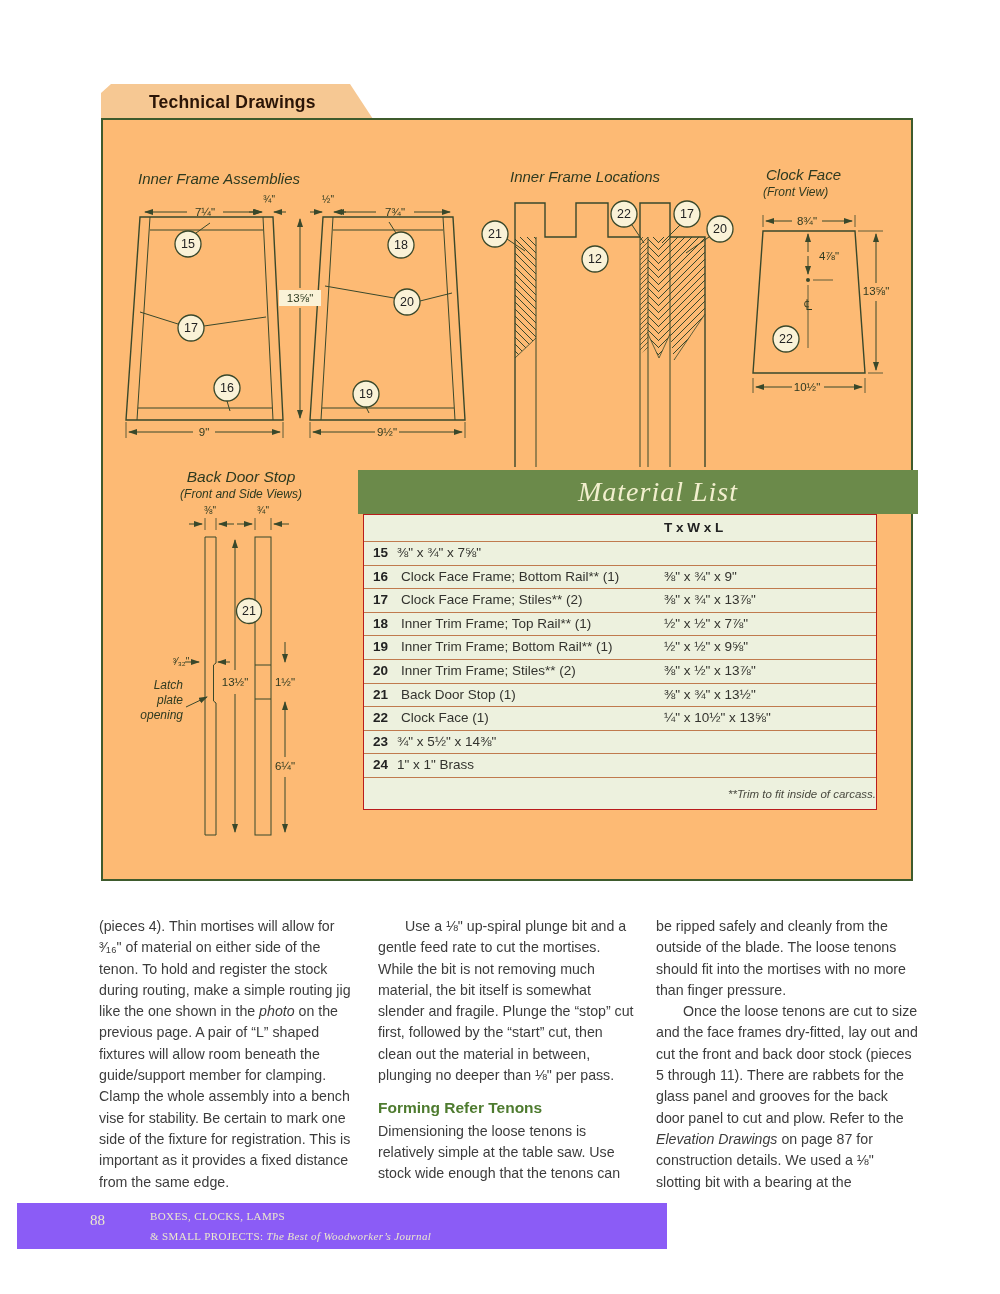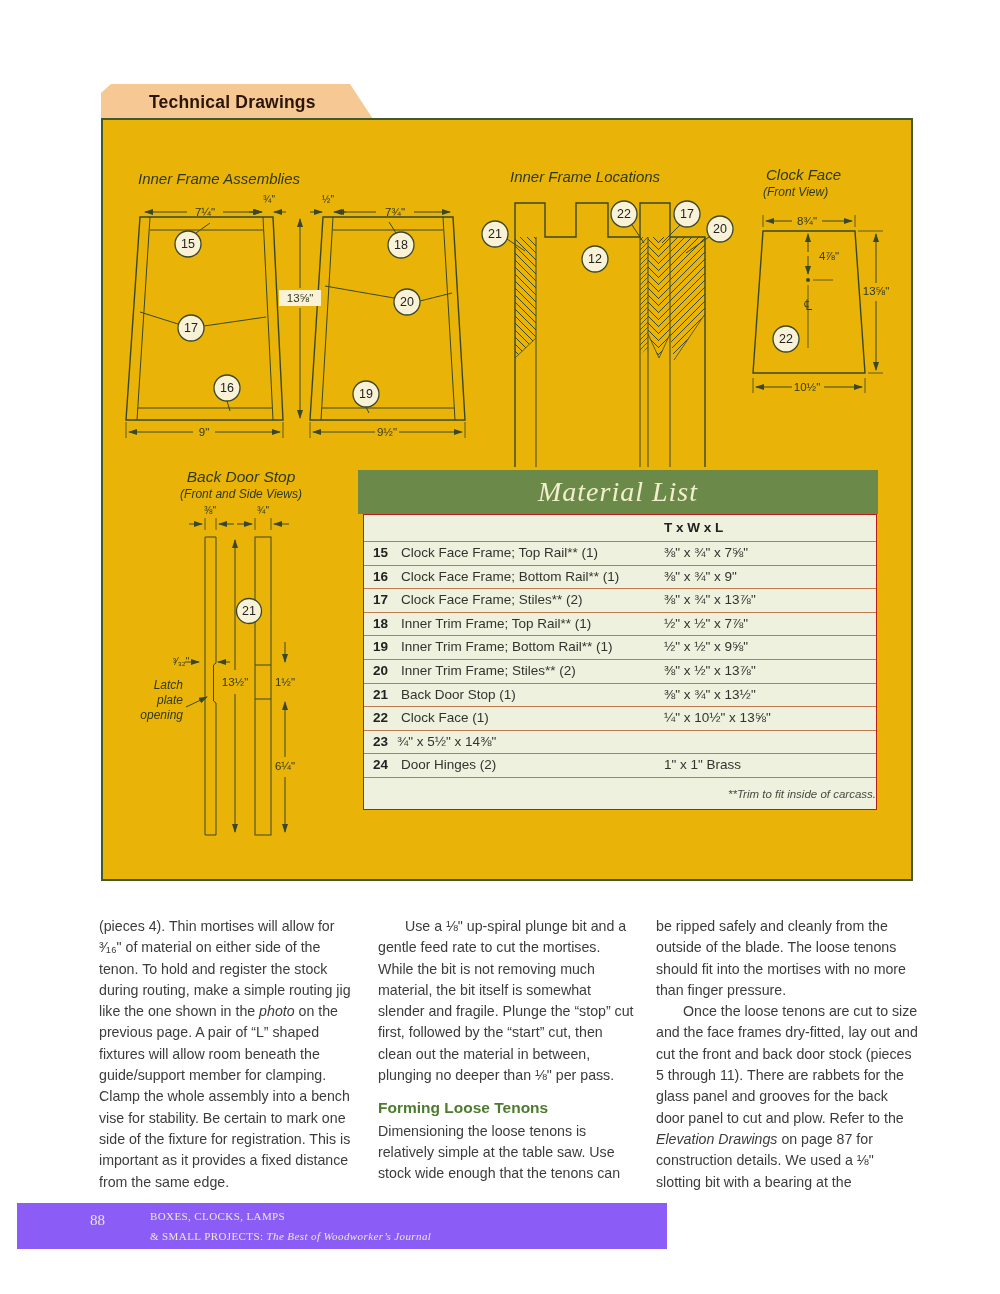--- a/index.html
+++ b/index.html
@@ -4,41 +4,41 @@
 <style>
   html,body{margin:0;padding:0;background:#ffffff;}
   .page{position:relative;width:1000px;height:1294px;background:#ffffff;overflow:hidden;
         font-family:"Liberation Sans",sans-serif;color:#3f3f3f;margin-left:16px;}
   
   .tab{position:absolute;left:85px;top:84px;width:272px;height:35px;background:#f6c893;
        clip-path:polygon(0 100%,0 9px,10px 0,249px 0,272px 100%);}
   .tab h1{margin:0;padding:0 0 0 48px;line-height:36px;font-size:17.5px;font-weight:bold;
           color:#2b1507;letter-spacing:.2px;}
   
-  .panel{position:absolute;left:85px;top:118px;width:812px;height:763px;background:#eab308;
+  .panel{position:absolute;left:85px;top:118px;width:812px;height:763px;background:#fdba74;
          border:2px solid #3e5b2d;box-sizing:border-box;}
   .panel svg{position:absolute;display:block;}
   .svg-assemblies{left:10px;top:50px;}
   .svg-locations{left:370px;top:42px;}
   .svg-clockface{left:633px;top:44px;}
   .svg-backdoorstop{left:20px;top:344px;}
   
   .oln{fill:none;stroke:#39482b;stroke-width:1.4;}
   .thin{fill:none;stroke:#39482b;stroke-width:1;}
   .hair{fill:none;stroke:#39482b;stroke-width:.8;}
   .dtxt{font:11.5px "Liberation Sans",sans-serif;fill:#2e3a20;text-anchor:middle;}
   .dtxts{font:10px "Liberation Sans",sans-serif;fill:#2e3a20;text-anchor:middle;}
   .dtitle{font:italic 15px "Liberation Sans",sans-serif;fill:#2e3a20;}
   .dsub{font:italic 12px "Liberation Sans",sans-serif;fill:#2e3a20;}
   .cotext{font:12.5px "Liberation Sans",sans-serif;fill:#222;text-anchor:middle;}
   .cocirc{fill:#faf2d7;stroke:#39482b;stroke-width:1.3;}
   .bgfill{fill:#faf2d7;}
   
   .ml-banner{position:absolute;left:255px;top:350px;width:520px;height:44px;background:#6b8a4a;
-             text-align:center;}
+             text-align:center;padding-left:40px;}
   .ml-banner span{font-family:"Liberation Serif",serif;font-style:italic;font-size:28px;
                   color:#f2efce;line-height:44px;letter-spacing:1px;}
   .ml-table{position:absolute;left:260px;top:394px;width:514px;height:296px;background:#edf1de;
             border:1px solid #b91c1c;box-sizing:border-box;font-size:13.5px;color:#33332e;}
   .ml-head{display:flex;height:26px;line-height:26px;border-bottom:1px solid #c07a4e;}
   .ml-head .sz{font-weight:bold;color:#222;}
   .ml-row{display:flex;height:22.6px;line-height:22.6px;border-bottom:1px solid #c07a4e;}
   .ml-num{width:24px;padding-left:9px;font-weight:bold;color:#222;}
   .ml-name{flex:1;padding-left:4px;}
   .sz{width:212px;}
@@ -286,21 +286,20 @@
       <span>Material List</span>
     </div>
     <div class="ml-table">
       <div class="ml-head">
         <div class="ml-num"></div>
           <div class="ml-name"></div>
         <div class="sz">T x W x L</div>
       </div>
       <div class="ml-row">
           <div class="ml-num">15</div>
-          <div class="ml-name">Clock Face Frame; Top Rail** (1)</div>
           <div class="sz">⅜" x ¾" x 7⅝"</div>
         </div>
       <div class="ml-row">
           <div class="ml-num">16</div>
           <div class="ml-name">Clock Face Frame; Bottom Rail** (1)</div>
           <div class="sz">⅜" x ¾" x 9"</div>
         </div>
       <div class="ml-row">
           <div class="ml-num">17</div>
           <div class="ml-name">Clock Face Frame; Stiles** (2)</div>
@@ -330,33 +329,32 @@
           <div class="ml-num">22</div>
           <div class="ml-name">Clock Face (1)</div>
           <div class="sz">¼" x 10½" x 13⅝"</div>
         </div>
       <div class="ml-row">
           <div class="ml-num">23</div>
           <div class="sz">¾" x 5½" x 14⅜"</div>
         </div>
       <div class="ml-row">
           <div class="ml-num">24</div>
-          <div class="ml-name">Door Hinges (2)</div>
           <div class="sz">1" x 1" Brass</div>
         </div>
       <div class="ml-foot">**Trim to fit inside of carcass.</div>
     </div>
   </div>
 
   <div class="col col1">
     <p><span>(pieces 4). Thin mortises will allow for ³⁄₁₆" of material on either side of the tenon. To hold and register the stock during routing, make a simple routing jig like the one shown in the </span><span class="it">photo</span><span> on the previous page. A pair of “L” shaped fixtures will allow room beneath the guide/support member for clamping. Clamp the whole assembly into a bench vise for stability. Be certain to mark one side of the fixture for registration. This is important as it provides a fixed distance from the same edge.</span></p>
   </div>
   <div class="col col2">
     <p class="indent">Use a ⅛" up-spiral plunge bit and a gentle feed rate to cut the mortises. While the bit is not removing much material, the bit itself is somewhat slender and fragile. Plunge the “stop” cut first, followed by the “start” cut, then clean out the material in between, plunging no deeper than ⅛" per pass.</p>
-    <p class="green-head">Forming Loose Tenons</p>
+    <p class="green-head">Forming Refer Tenons</p>
     <p>Dimensioning the loose tenons is relatively simple at the table saw. Use stock wide enough that the tenons can</p>
   </div>
   <div class="col col3">
     <p>be ripped safely and cleanly from the outside of the blade. The loose tenons should fit into the mortises with no more than finger pressure.</p>
     <p class="indent"><span>Once the loose tenons are cut to size and the face frames dry-fitted, lay out and cut the front and back door stock (pieces 5 through 11). There are rabbets for the glass panel and grooves for the back door panel to cut and plow. Refer to the </span><span class="it">Elevation Drawings</span><span> on page 87 for construction details. We used a ⅛" slotting bit with a bearing at the</span></p>
   </div>
 
   <div class="footer">
     <div class="f-num">88</div>
     <div class="f-text">

